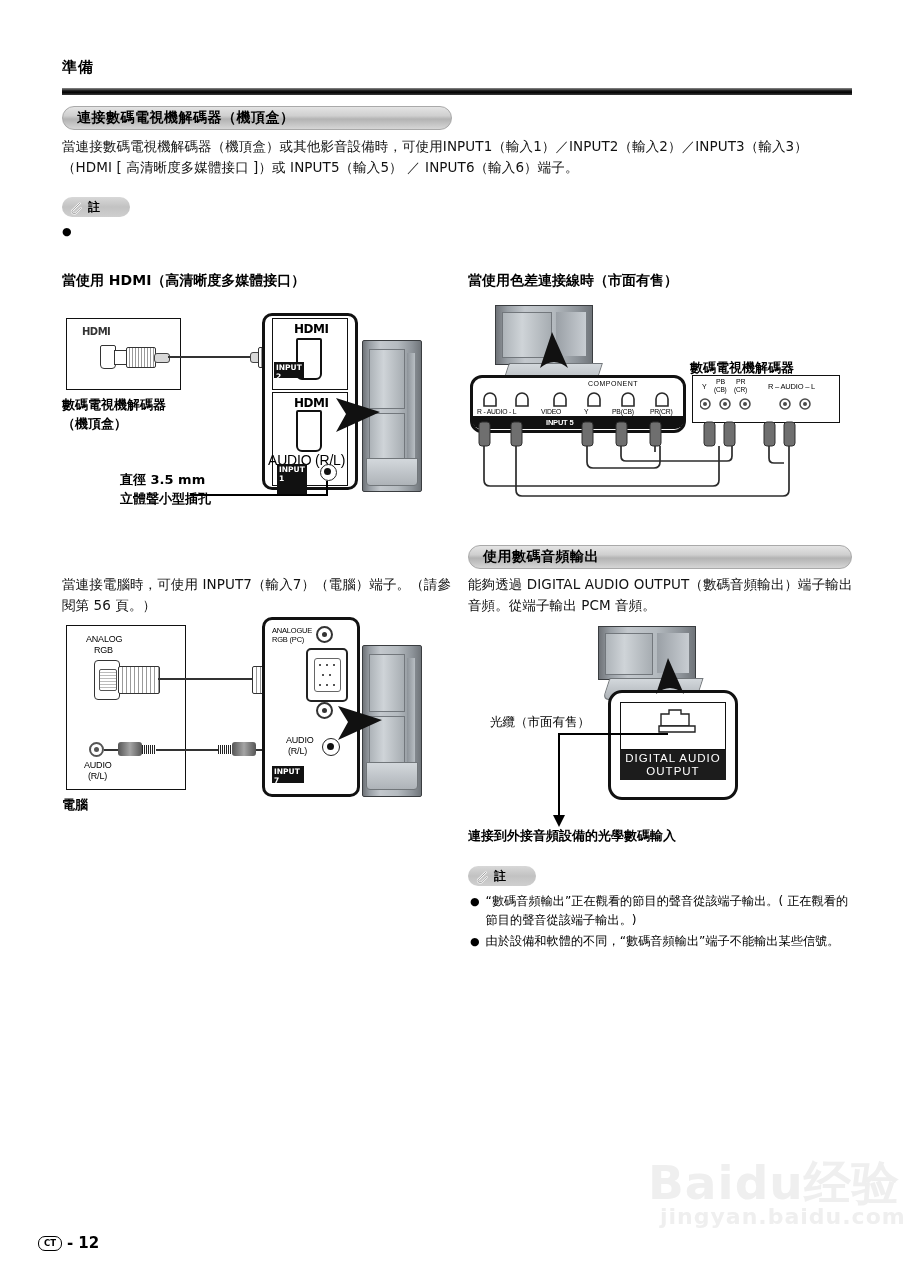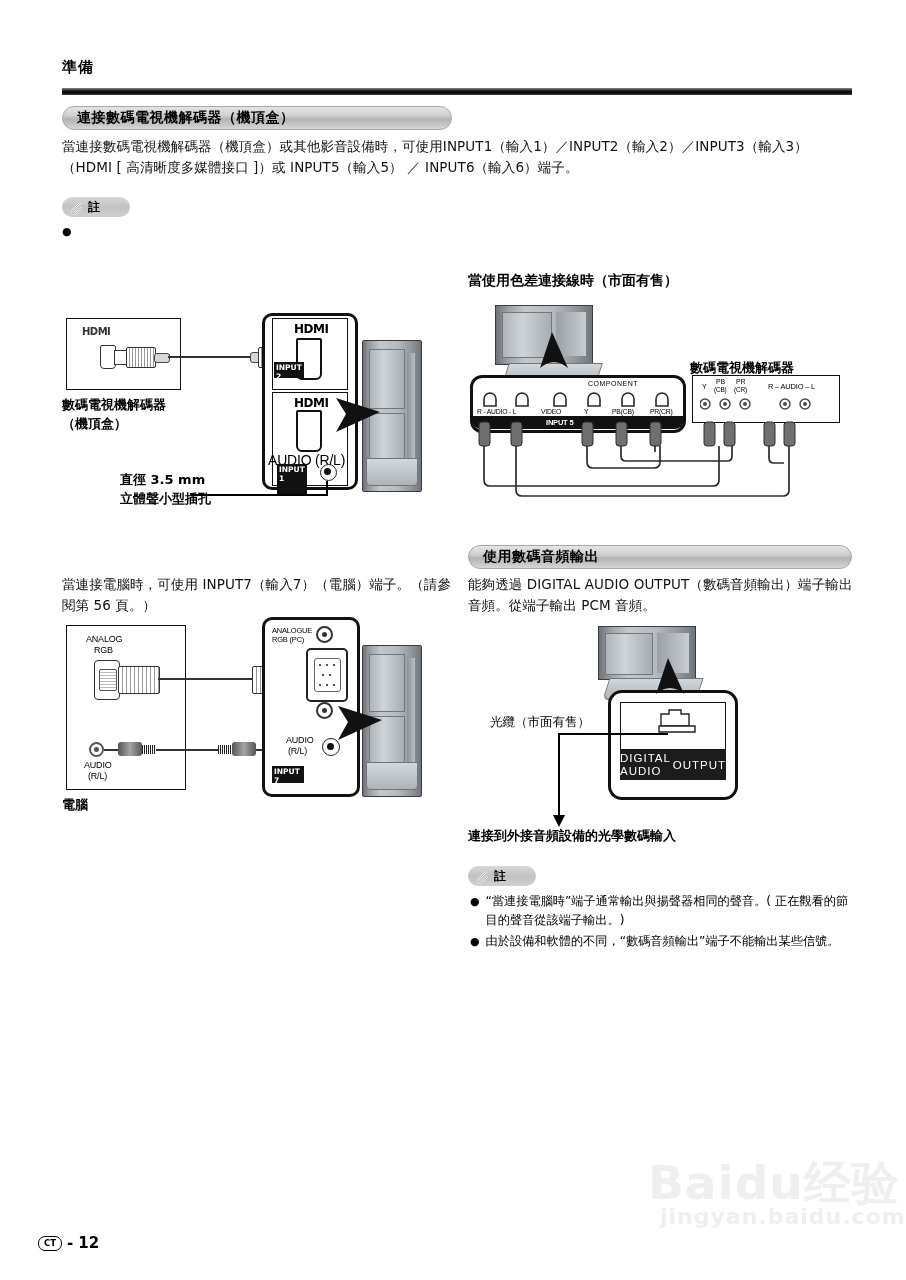--- a/index.html
+++ b/index.html
@@ -186,21 +186,21 @@
     position: absolute;
     background: #000;
   }
 
   
   .dao-plate {
     position: absolute;
     background: #1c1c1c;
     color: #fff;
     display: flex;
-    flex-direction: row;
+    flex-direction: column;
     align-items: center;
     justify-content: center;
     font-size: 11.5px;
     letter-spacing: 1px;
     line-height: 13px;
     font-family: "Liberation Sans", sans-serif;
   }
 
   
   .wm {
@@ -260,20 +260,21 @@
     <span class="lbl">註</span>
   </div>
 
   <div class="note-list" style="left:62px; top:222px; width:790px;">
     <div class="note-item">
       <span class="note-bullet">●</span>
     </div>
   </div>
 
   <div class="dia-title" style="left:62px; top:270px; width:380px;">
+    <div>當使用 HDMI（高清晰度多媒體接口）</div>
   </div>
 
   <div class="dbox" style="left:66px; top:318px; width:115px; height:72px;"></div>
   <div class="hdmi-logo" style="left:82px; top:326px; color:#333;">HDMI</div>
 
   <div style="position:absolute; left:100px; top:345px; width:14px; height:22px; border:1.6px solid #333; border-radius:2px 2px 4px 4px; background:#fff;"></div>
 
   <div style="position:absolute; left:114px; top:350px; width:12px; height:13px; background:#fff; border:1.4px solid #333;"></div>
   <div style="position:absolute; left:126px; top:347px; width:28px; height:19px; background:repeating-linear-gradient(to right,#fff 0 2px,#9a9a9a 2px 3px); border:1.4px solid #333; border-radius:2px;"></div>
   <div style="position:absolute; left:154px; top:353px; width:14px; height:8px; background:#d8d8d8; border:1.2px solid #444; border-radius:3px;"></div>
@@ -509,21 +510,21 @@
       <svg viewBox="0 0 16 15" width="15" height="14">
         <path d="M12.5 2.6 L4.6 10.1 a2.3 2.3 0 0 0 3.2 3.2 L13.6 7.6" fill="none" stroke="#fff" stroke-width="2.1" stroke-linecap="round"></path>
         <path d="M12.5 2.6 L4.6 10.1 a2.3 2.3 0 0 0 3.2 3.2 L13.6 7.6" fill="none" stroke="#6d6d6d" stroke-width="0.7" stroke-linecap="round"></path>
       </svg>
     </span>
     <span class="lbl">註</span>
   </div>
   <div class="note-list" style="left:470px; top:892px; width:386px;">
     <div class="note-item">
       <span class="note-bullet">●</span>
-      <span>“當連接電腦時”端子通常輸出與揚聲器相同的聲音。( 正在觀看的節目的聲音從該端子輸出。)</span>
+      <span>“數碼音頻輸出”正在觀看的節目的聲音從該端子輸出。( 正在觀看的節目的聲音從該端子輸出。)</span>
     </div>
     <div class="note-item">
       <span class="note-bullet">●</span>
       <span>由於設備和軟體的不同，“數碼音頻輸出”端子不能輸出某些信號。</span>
     </div>
   </div>
 
   <div class="wm wm-main" style="left:648px; top:1152px;">Baidu经验</div>
   <div class="wm wm-sub" style="left:660px; top:1204px;">jingyan.baidu.com</div>
 

